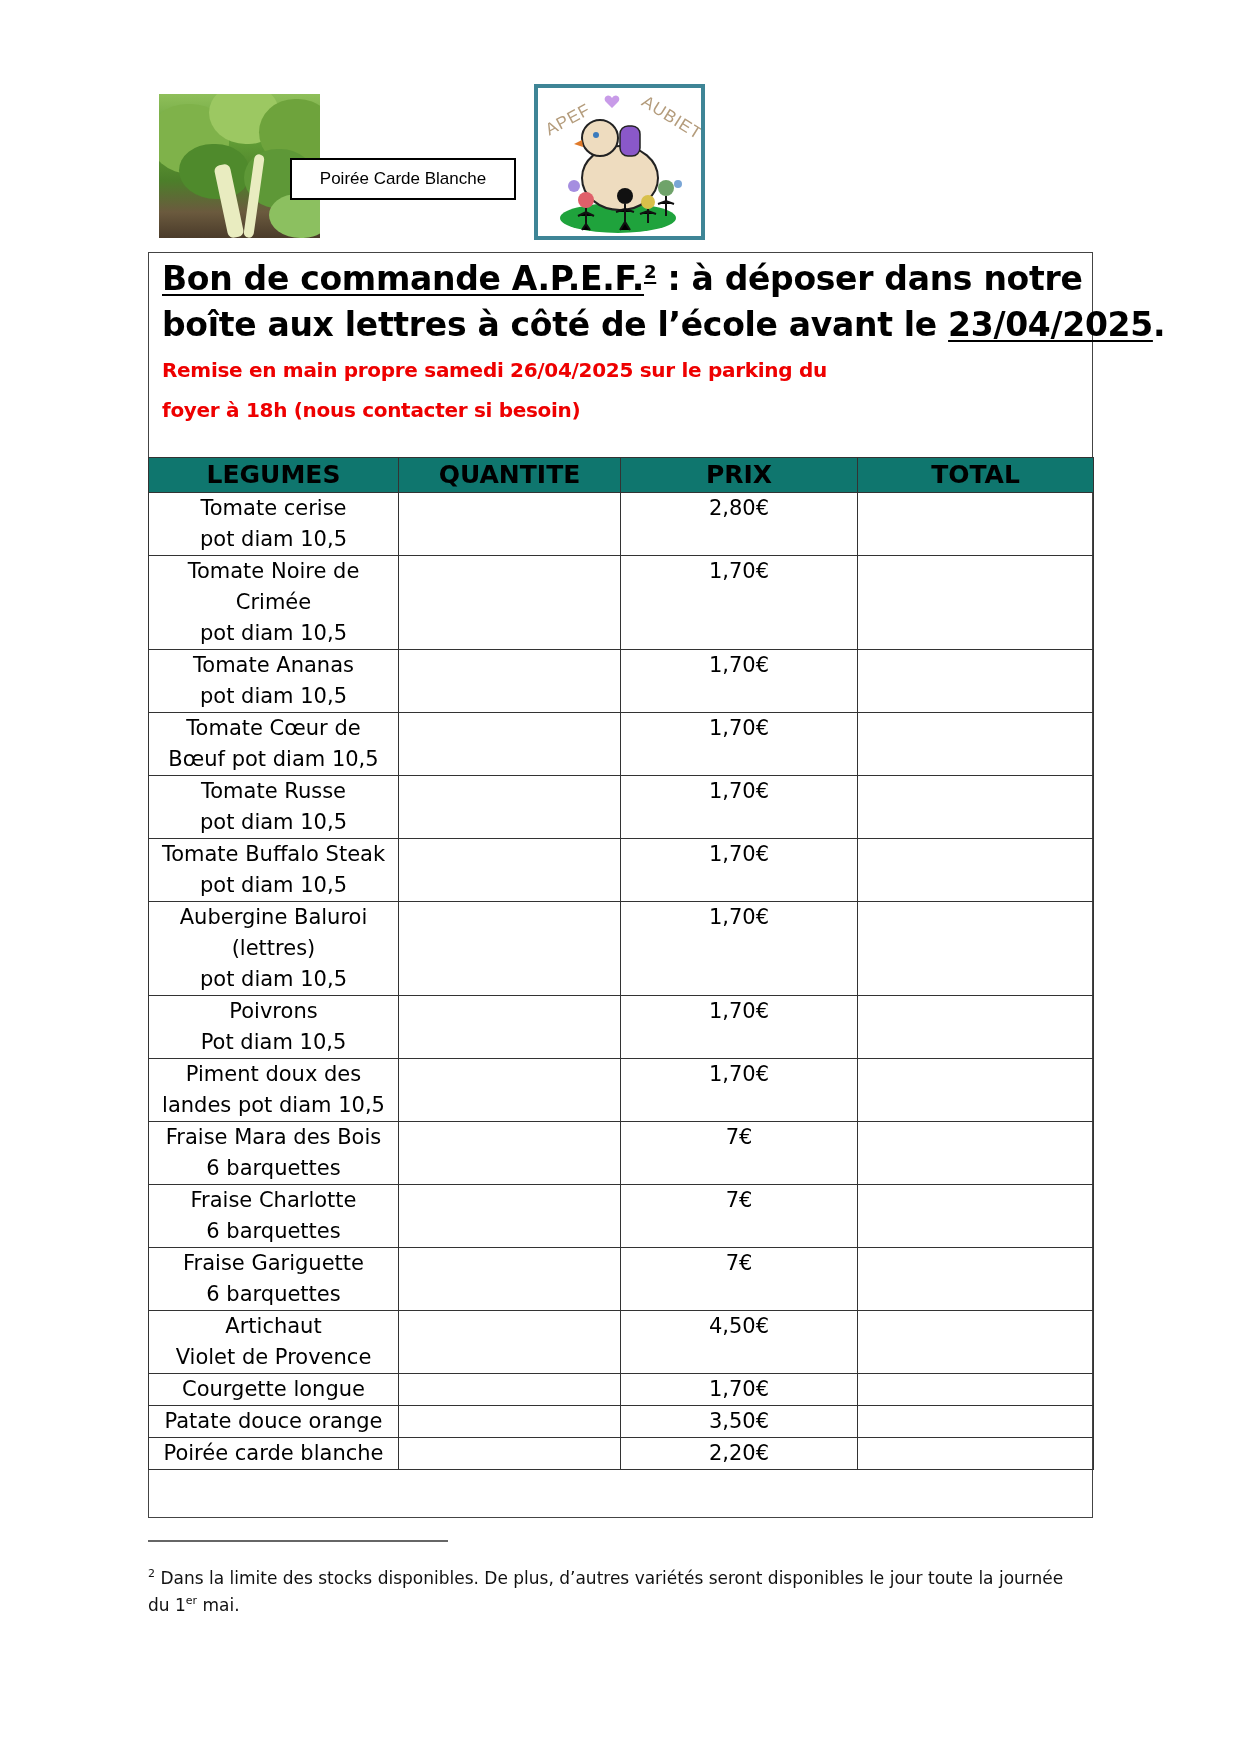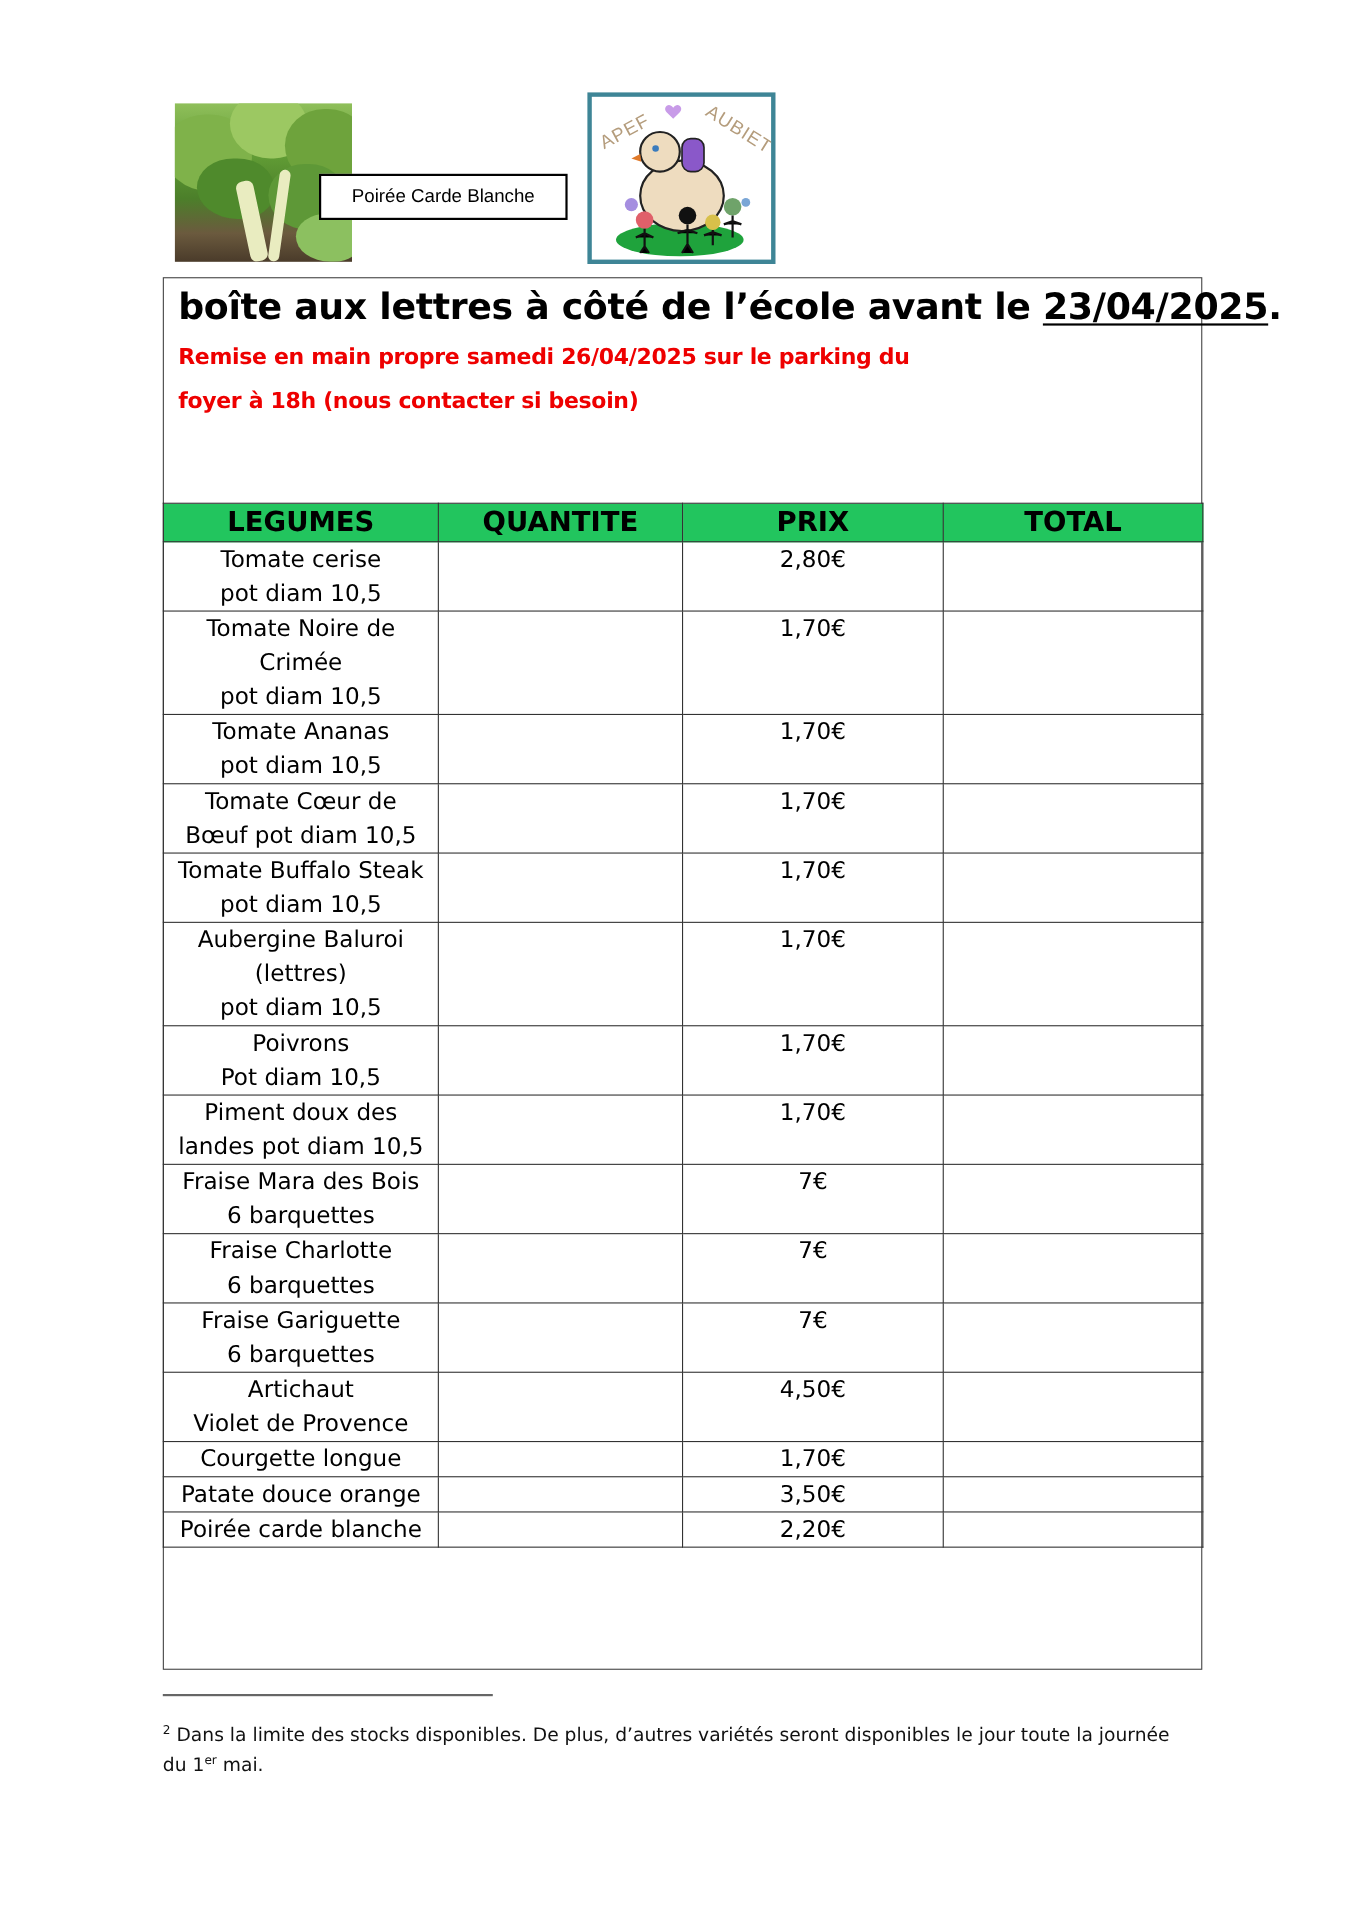--- a/index.html
+++ b/index.html
@@ -18,21 +18,21 @@
   .logo-text { position:absolute; font-family:"Liberation Sans", sans-serif; font-size:17px; color:#b49c7c; letter-spacing:1px; }
   
   .frame { left:148px; top:252px; width:945px; height:1266px; border:1.5px solid #444; box-sizing:border-box; }
   .head-block { left:162px; top:256px; width:925px; }
   .title-line { font-weight:bold; font-size:33px; line-height:46px; white-space:nowrap; font-family:"DejaVu Sans", sans-serif; letter-spacing:-0.3px; }
   .u { text-decoration:underline; text-decoration-thickness:2px; text-underline-offset:4px; }
   .red-line { color:#ee0000; font-weight:bold; font-size:20px; line-height:40px; white-space:nowrap; letter-spacing:-0.3px; }
   .sup { font-size:18px; vertical-align:super; line-height:0; }
   table.order { position:absolute; left:148px; top:457px; width:945px; border-collapse:collapse; table-layout:fixed; }
   table.order th, table.order td { border:1.5px solid #333; padding:0; text-align:center; vertical-align:top; }
-  table.order th { background:#22c55e; font-weight:bold; font-size:25px; height:34px; line-height:34px; }
+  table.order th { background:#0f766e; font-weight:bold; font-size:25px; height:34px; line-height:34px; }
   table.order td { font-size:21px; line-height:31px; }
   td.prix-mid { vertical-align:middle; }
   .rule { left:148px; top:1540px; width:300px; height:2px; background:#666; }
   .footnote { left:148px; top:1565px; width:930px; font-size:17px; line-height:27px; color:#111; }
   .fsup { font-size:11px; vertical-align:super; line-height:0; }
 </style>
 </head>
 <body>
 
 <div class="abs photo">
@@ -71,20 +71,23 @@
       <path d="M110 121 v14 M102 126 l8-3 8 3"></path>
       <path d="M128 108 v20 M120 116 l8-3 8 3"></path>
     </g>
   </svg>
 </div>
 
 <div class="abs frame"></div>
 
 <div class="abs head-block">
   <div class="title-line">
+    <span class="u">Bon de commande A.P.E.F.</span><span class="u sup">2</span><span> : à déposer dans notre</span>
+  </div>
+  <div class="title-line">
     <span>boîte aux lettres à côté de l’école avant le </span><span class="u">23/04/2025</span><span>.</span>
   </div>
   <div class="red-line" style="margin-top:2px;">Remise en main propre samedi  26/04/2025 sur le parking du</div>
   <div class="red-line">foyer à 18h (nous contacter si besoin)</div>
 </div>
 
 <table class="order">
   <colgroup>
     <col style="width:250px">
       <col style="width:222px">
@@ -130,20 +133,29 @@
       </tr>
       <tr style="height: 62px; border-radius: 21px;">
         <td>
           <div>Tomate Cœur de</div>
           <div>Bœuf pot diam 10,5</div>
         </td>
         <td></td>
         <td>1,70€</td>
         <td></td>
       </tr>
+      <tr style="height: 62px;">
+        <td>
+          <div>Tomate Russe</div>
+          <div>pot diam 10,5</div>
+        </td>
+        <td></td>
+        <td>1,70€</td>
+        <td></td>
+      </tr>
       <tr style="height: 62px; margin-left: 35px;">
         <td>
           <div>Tomate Buffalo Steak</div>
           <div>pot diam 10,5</div>
         </td>
         <td></td>
         <td>1,70€</td>
         <td></td>
       </tr>
       <tr style="height: 93px;">

